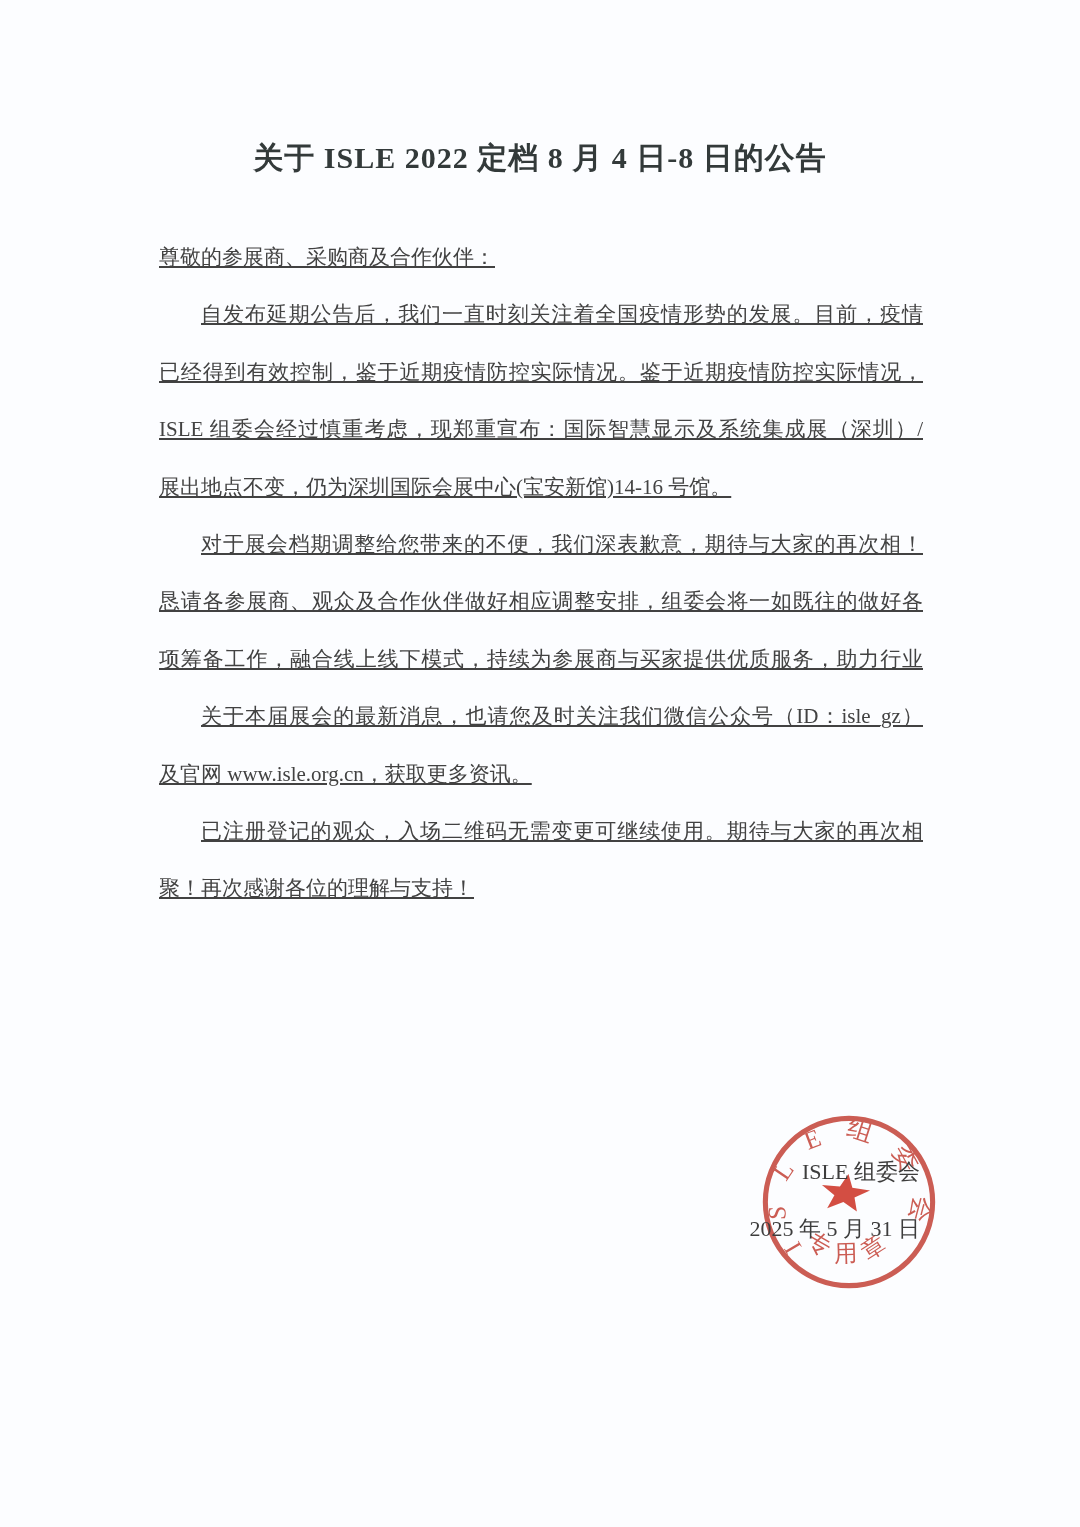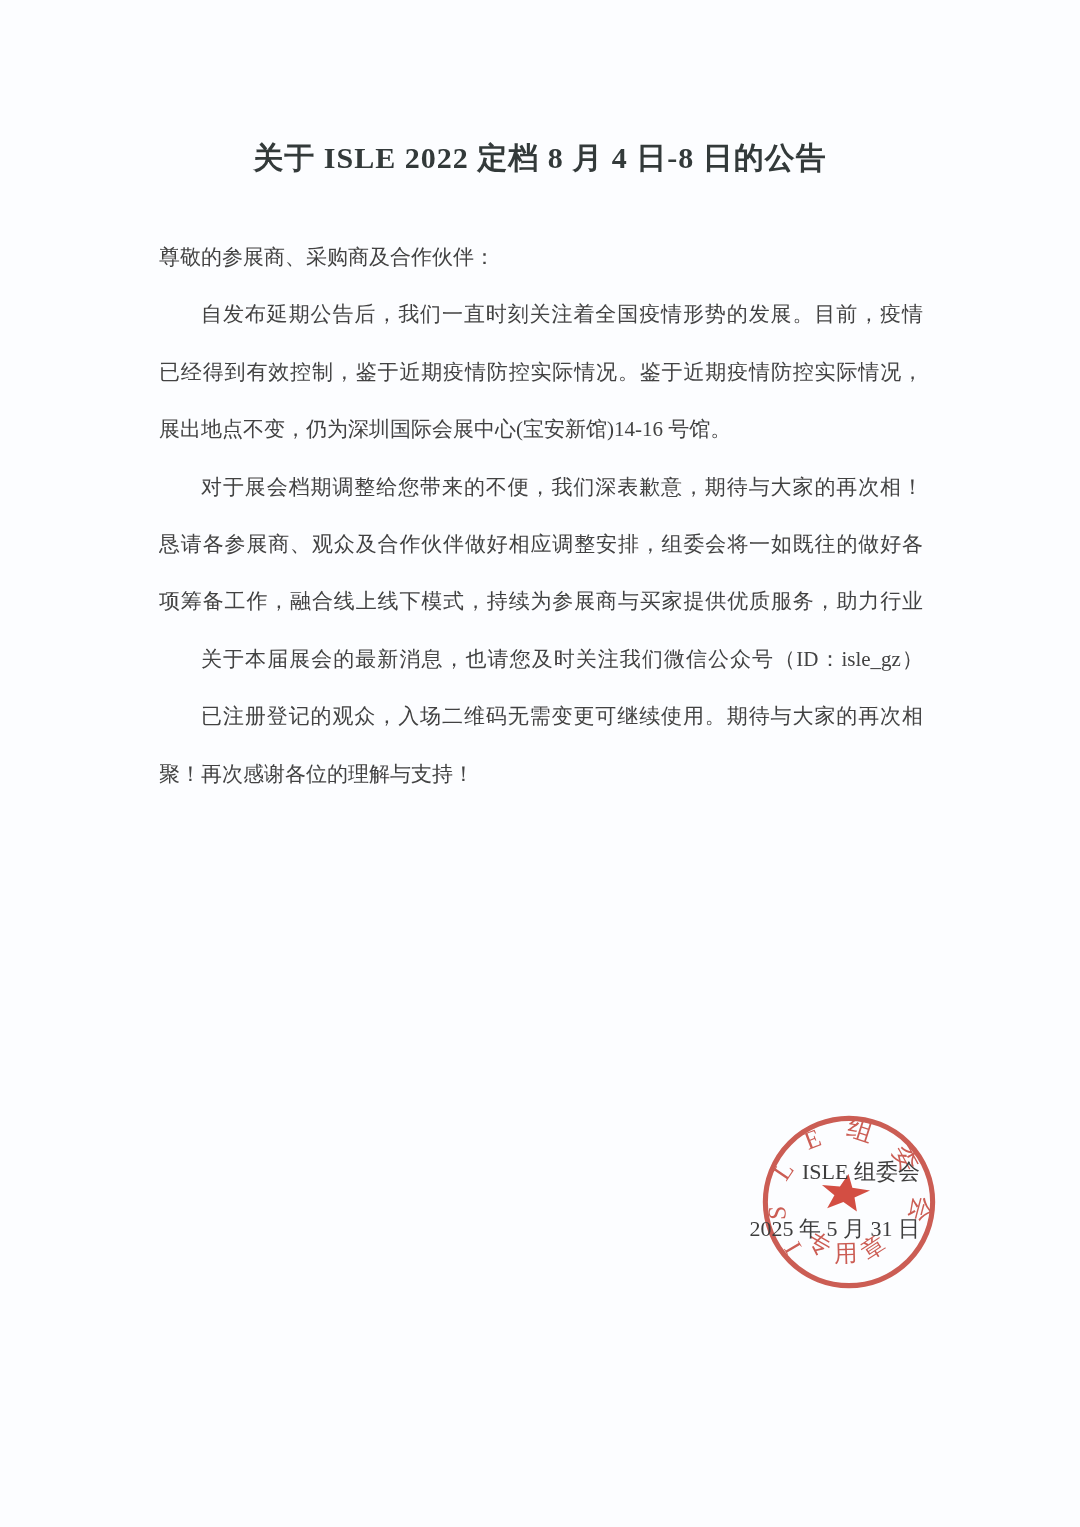--- a/index.html
+++ b/index.html
@@ -19,20 +19,21 @@
   }
   .body-block {
     position:absolute; left:159px; top:229px; width:764px;
     font-size:21px; color:#424242;
   }
   .line {
     height:57.4px; line-height:57.4px;
     overflow:hidden;
     text-align:justify;
     white-space:normal;
+    text-decoration:underline;
   }
   .line.full { text-align-last:justify; }
   .line.indent { text-indent:42px; }
   .signature {
     position:absolute; top:1143px; right:160px;
     text-align:right;
     font-size:22px; line-height:57px;
     color:#3d3d3d;
     z-index:3;
   }
@@ -51,25 +52,27 @@
 </head>
 <body style="background: rgb(252, 253, 255);">
 
 <div class="doc-title">关于 ISLE 2022 定档 8 月 4 日-8 日的公告</div>
 
 <div class="body-block">
   <div class="line">尊敬的参展商、采购商及合作伙伴：</div>
 
 <div class="line indent full">自发布延期公告后，我们一直时刻关注着全国疫情形势的发展。目前，疫情</div>
     <div class="line full">已经得到有效控制，鉴于近期疫情防控实际情况。鉴于近期疫情防控实际情况，</div>
+    <div class="line full">ISLE 组委会经过慎重考虑，现郑重宣布：国际智慧显示及系统集成展（深圳）/</div>
     <div class="line">展出地点不变，仍为深圳国际会展中心(宝安新馆)14-16 号馆。</div>
     <div class="line indent full">对于展会档期调整给您带来的不便，我们深表歉意，期待与大家的再次相！</div>
     <div class="line full">恳请各参展商、观众及合作伙伴做好相应调整安排，组委会将一如既往的做好各</div>
     <div class="line full">项筹备工作，融合线上线下模式，持续为参展商与买家提供优质服务，助力行业</div>
     <div class="line indent full">关于本届展会的最新消息，也请您及时关注我们微信公众号（ID：isle_gz）</div>
+    <div class="line">及官网 www.isle.org.cn，获取更多资讯。</div>
     <div class="line indent full">已注册登记的观众，入场二维码无需变更可继续使用。期待与大家的再次相</div>
     <div class="line">聚！再次感谢各位的理解与支持！</div>
   </div>
 
 <svg class="stamp" viewBox="0 0 200 200">
   <defs>
     <path id="arcTop" d="M 58.5 146.1 A 62 62 0 1 1 156.2 126.2" fill="none"></path>
     <path id="arcBottom" d="M 56.9 138.8 A 58 58 0 0 0 143.1 138.8" fill="none"></path>
   </defs>
   <circle cx="100" cy="100" r="82" fill="none" stroke-width="5" stroke="#c5473d"></circle>

